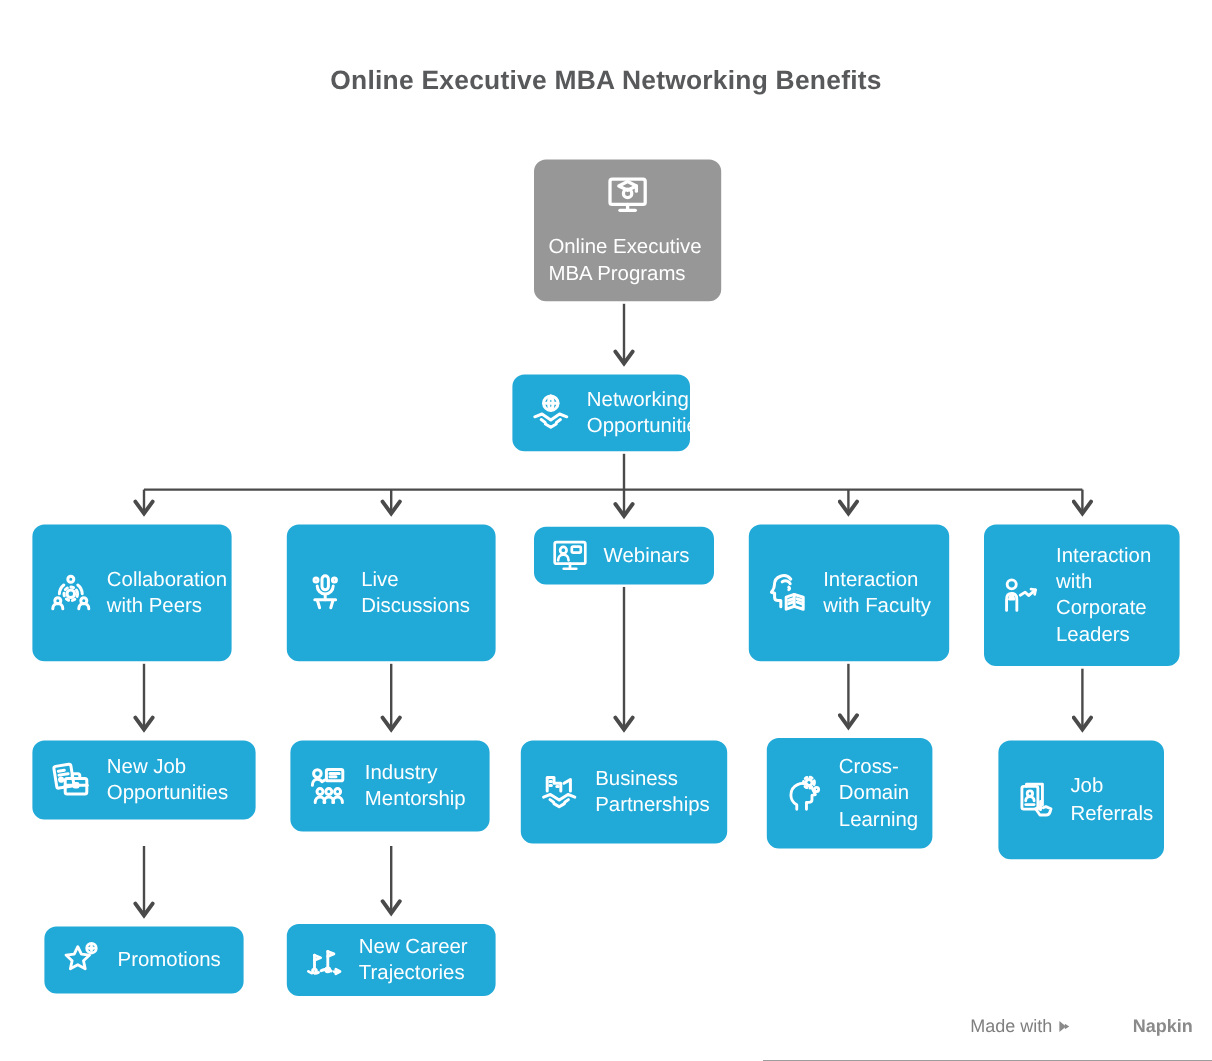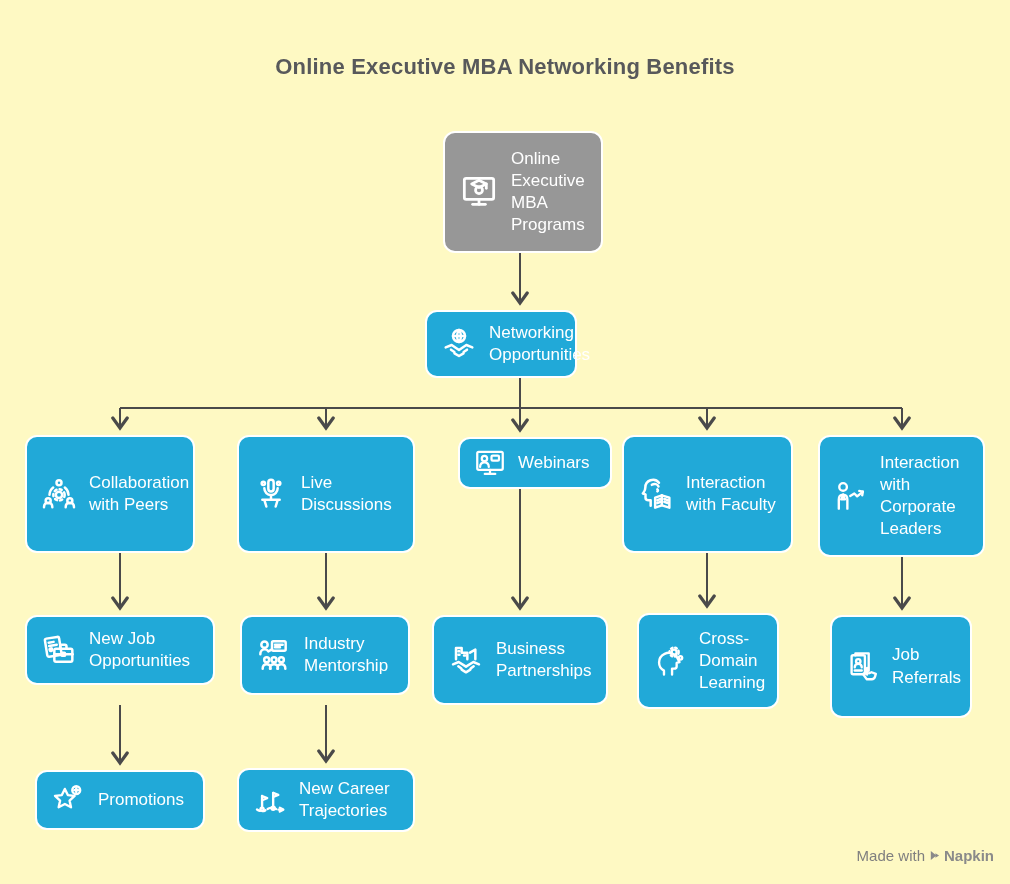--- a/index.html
+++ b/index.html
@@ -1,29 +1,29 @@
 <!DOCTYPE html>
 <html><head>
 <meta charset="utf-8">
 <style>
   html,body{margin:0;padding:0;background:#000;}
-  .canvas{position:relative;width:1010px;height:884px;background:#fef9c3;overflow:hidden;
+  .canvas{position:relative;width:1010px;height:884px;background:#ffffff;overflow:hidden;
           font-family:"Liberation Sans",sans-serif;}
   .page-title{position:absolute;left:0;top:54px;width:1010px;text-align:center;
           font-size:22px;font-weight:bold;color:#58595b;letter-spacing:.2px;}
   .connectors{position:absolute;left:0;top:0;}
   .node{position:absolute;box-sizing:border-box;display:flex;align-items:center;
         gap:10px;padding:8px 12px;background:#21a9d8;border:2.5px solid #fff;
         border-radius:12px;color:#fff;}
   .node.gray{background:#979797;}
   .node .icon{flex:0 0 auto;display:flex;align-items:center;justify-content:center;}
   .node .label{font-size:17px;font-weight:500;line-height:1.3;text-align:left;}
   .watermark{position:absolute;right:16px;top:847px;display:flex;align-items:center;
         gap:4px;color:#7f7f7f;font-size:15px;}
-  .watermark .brand{font-weight:bold;color:#8a8a8a;}
+  .watermark .brand{font-weight:bold;color:#8a8a8a;margin-left:48px;}
   svg.glyph{stroke:#fff;fill:none;stroke-width:1.5;stroke-linecap:round;stroke-linejoin:round;}
 </style>
 </head>
 <body>
 
 <div class="canvas">
 
   <div class="page-title">Online Executive MBA Networking Benefits</div>
 
   <svg class="connectors" width="1010" height="884">
@@ -44,21 +44,21 @@
       <line x1="520" y1="489" x2="520" y2="607" marker-end="url(#arrow)"></line>
       <line x1="120" y1="553" x2="120" y2="607" marker-end="url(#arrow)"></line>
       <line x1="326" y1="553" x2="326" y2="607" marker-end="url(#arrow)"></line>
       <line x1="707" y1="553" x2="707" y2="605" marker-end="url(#arrow)"></line>
       <line x1="902" y1="557" x2="902" y2="607" marker-end="url(#arrow)"></line>
       <line x1="120" y1="705" x2="120" y2="762" marker-end="url(#arrow)"></line>
       <line x1="326" y1="705" x2="326" y2="760" marker-end="url(#arrow)"></line>
     </g>
   </svg>
 
-  <div class="node gray" style="left:443px;top:131px;width:160px;height:122px;">
+  <div class="node gray" style="left:443px;top:131px;width:160px;height:122px;flex-direction:column;">
     <span class="icon">
       <svg class="glyph" width="44" height="44" viewBox="0 0 24 24">
         <rect x="4" y="4.5" width="16" height="11.5" rx="1"></rect>
         <line x1="12" y1="16" x2="12" y2="18.7"></line>
           <line x1="8.5" y1="18.7" x2="15.5" y2="18.7"></line>
         <circle cx="12" cy="11" r="1.9"></circle>
         <path d="M8 7.6 L12 5.6 L16 7.6 L12 9.6 Z"></path>
           <line x1="16" y1="7.6" x2="16" y2="10"></line>
       </svg>
     </span>
@@ -101,21 +101,21 @@
         <path d="M8 8.6 a4 4 0 0 0 8 0"></path>
         <line x1="12" y1="12.7" x2="12" y2="15.5"></line>
         <path d="M6.8 15.5 h10.4 M8 15.5 l1.2 4 M16 15.5 l-1.2 4"></path>
         <circle cx="7.4" cy="5.6" r="1"></circle>
           <circle cx="16.6" cy="5.6" r="1"></circle>
       </svg>
     </span>
     <span class="label">Live Discussions</span>
   </div>
 
-  <div class="node" style="left:458px;top:437px;width:154px;height:52px;">
+  <div class="node" style="left:443px;top:437px;width:154px;height:52px;">
     <span class="icon">
       <svg class="glyph" width="36" height="36" viewBox="0 0 24 24">
         <rect x="3.5" y="4.5" width="17" height="12" rx="1"></rect>
         <line x1="12" y1="16.5" x2="12" y2="19"></line>
           <line x1="8.5" y1="19.3" x2="15.5" y2="19.3"></line>
         <circle cx="8.3" cy="9" r="1.8"></circle>
         <path d="M5.4 14.6 c0-2 1.3-3.1 2.9-3.1 s2.9 1.1 2.9 3.1"></path>
         <rect x="13" y="7" width="5" height="3.4" rx="0.8"></rect>
       </svg>
     </span>

